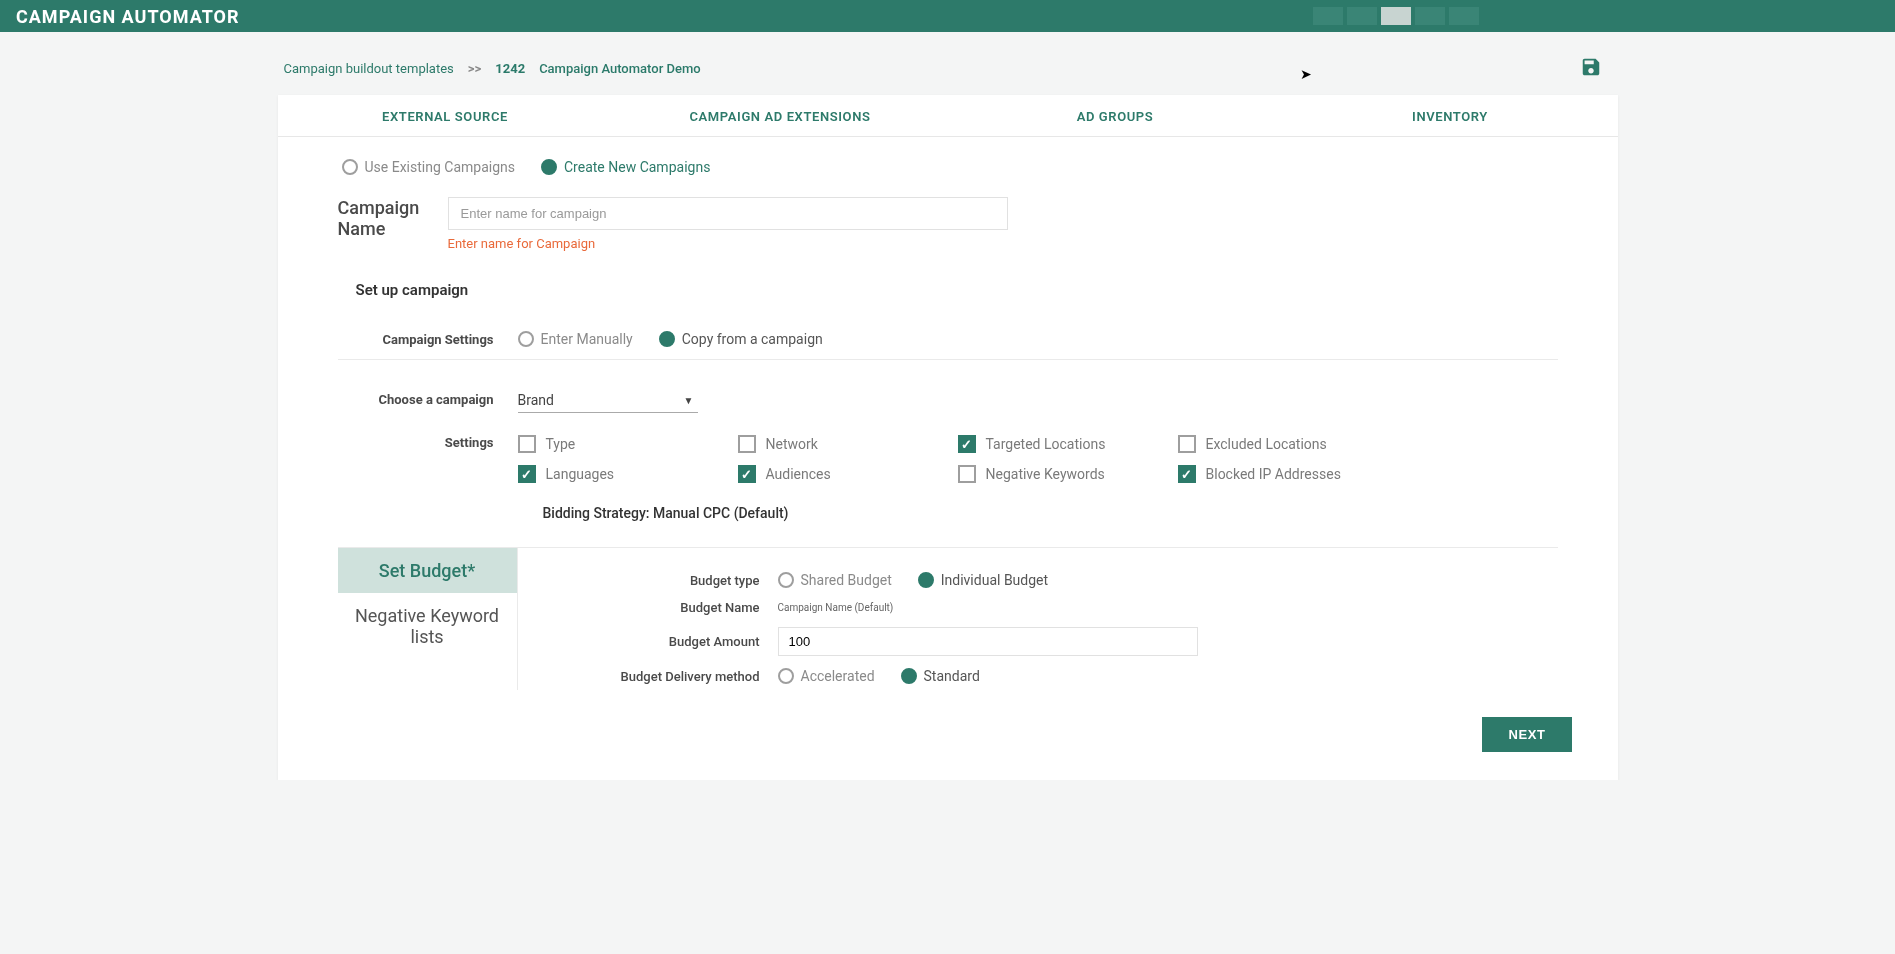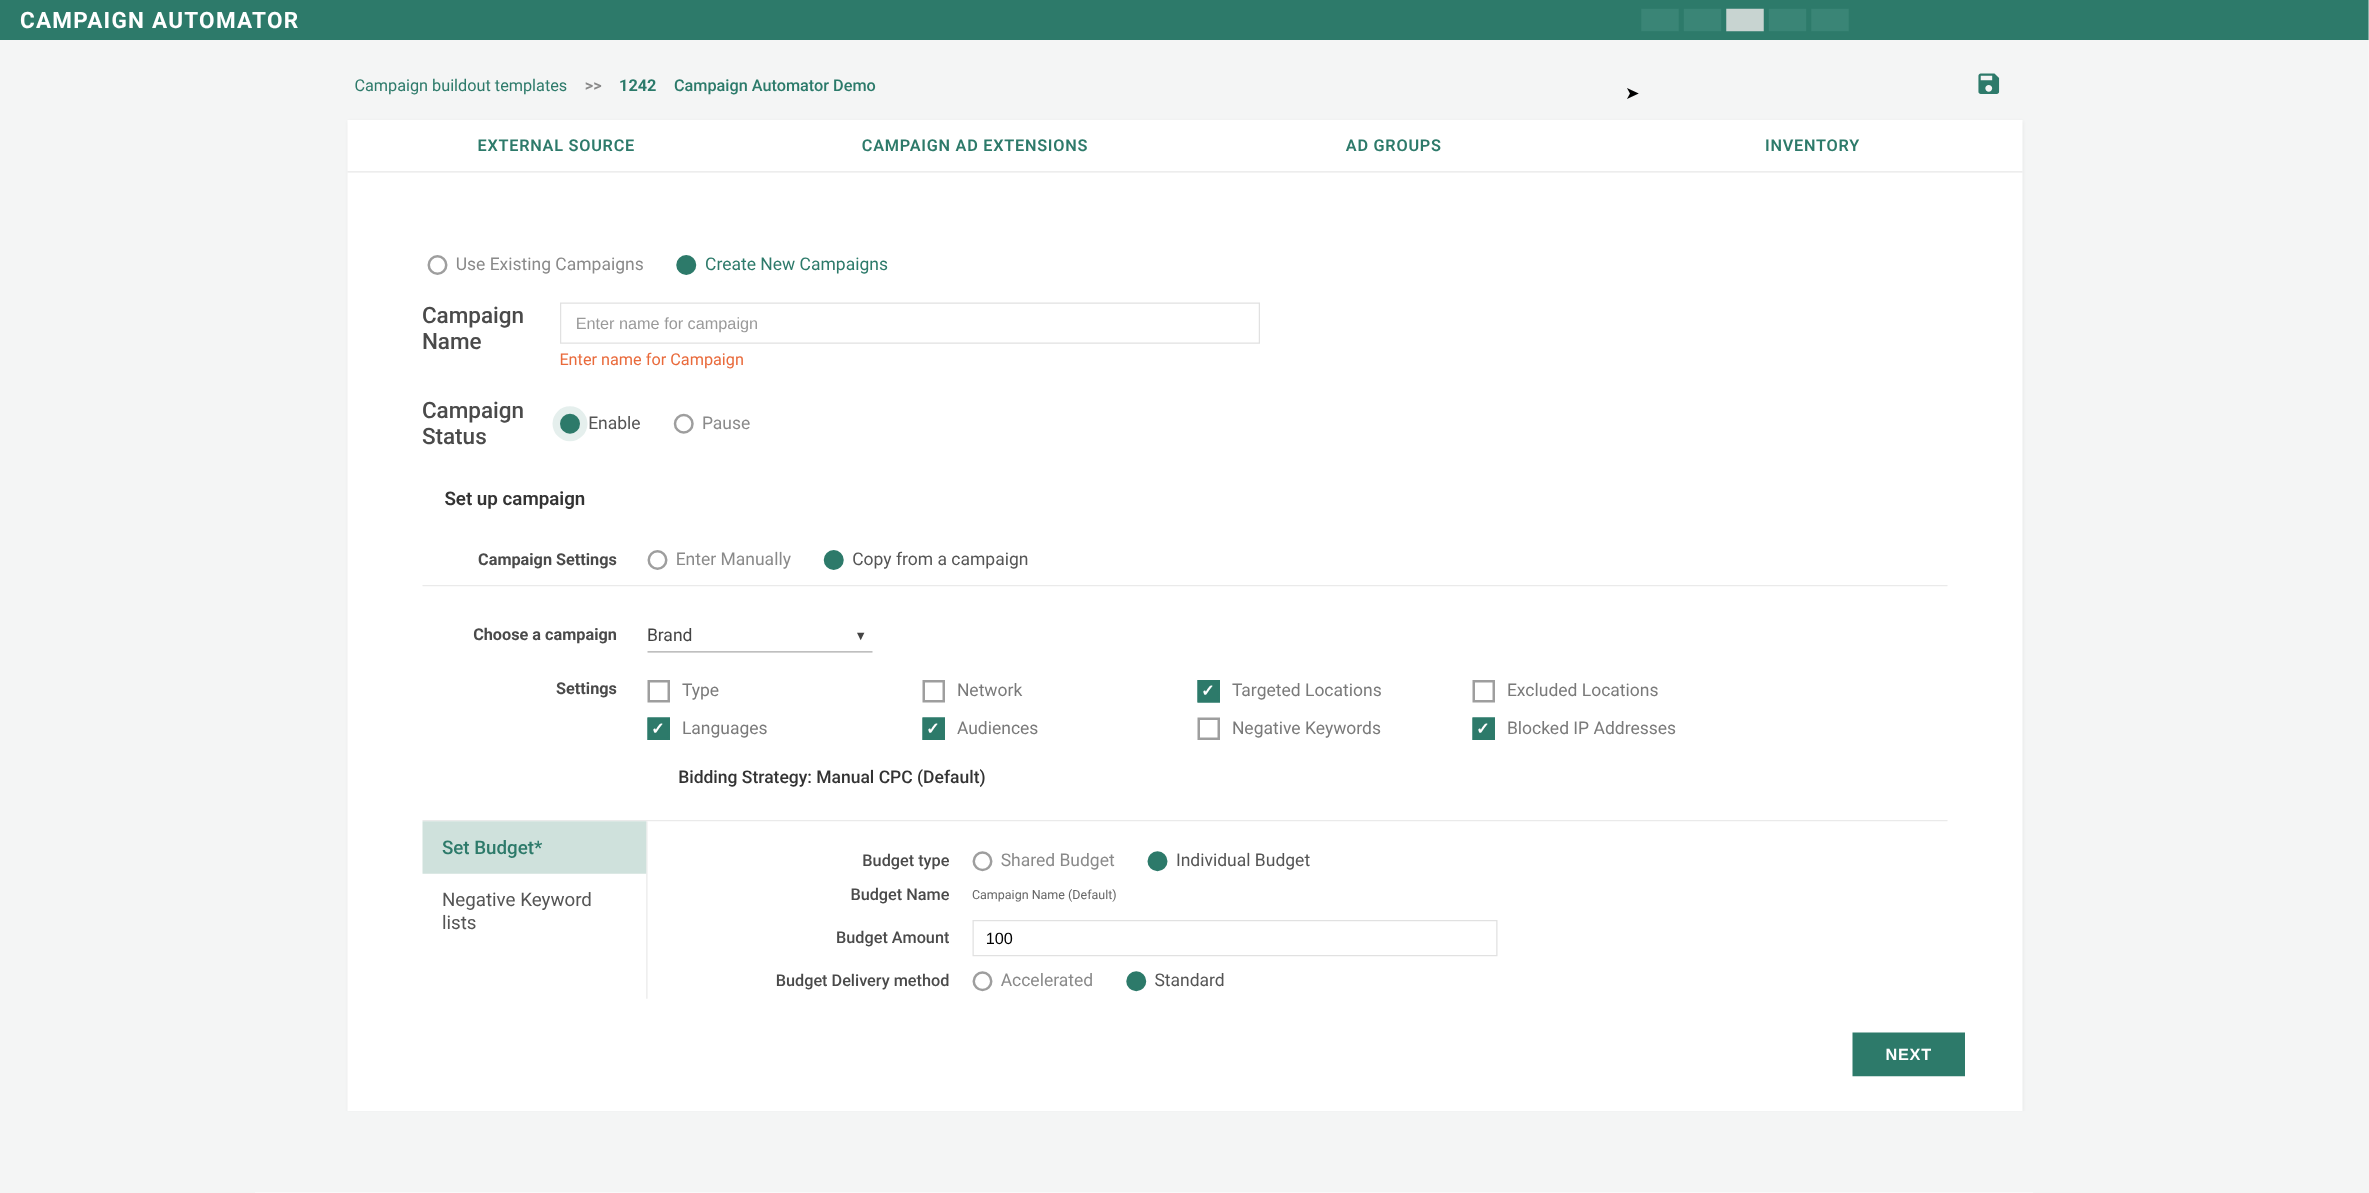--- a/index.html
+++ b/index.html
@@ -177,22 +177,22 @@
   display: flex;
   border-top: 1px solid #eaeaea;
 }
 .side-tabs {
   width: 180px;
   border-right: 1px solid #eaeaea;
   padding-top: 0;
 }
 .side-tab {
   padding: 12px 16px;
-  text-align: left;
-  font-size: 15px;
+  text-align: center;
+  font-size: 18px;
   color: #555;
   cursor: pointer;
 }
 .side-tab.active {
   background: #cfe1dc;
   color: #2d7a6a;
   font-weight: 500;
 }
 .lower-content {
   flex: 1;
@@ -273,54 +273,41 @@
 
     <div class="tabs">
       <div class="tab">EXTERNAL SOURCE</div>
       <div class="tab">CAMPAIGN AD EXTENSIONS</div>
       <div class="tab">AD GROUPS</div>
       <div class="tab">INVENTORY</div>
     </div>
 
     <div class="content">
 
-      <div class="row" style="margin-left:4px;margin-top:44px;">
+      <div class="row" style="margin-left:4px;">
         <div class="radio-group">
           <div class="radio-opt">
             <span class="radio-dot"></span>
             <span class="radio-label">Use Existing Campaigns</span>
           </div>
           <div class="radio-opt">
             <span class="radio-dot on"></span>
             <span class="radio-label on">Create New Campaigns</span>
           </div>
         </div>
       </div>
 
       <div class="row" style="align-items:flex-start;">
         <div class="row-label">Campaign Name</div>
         <div>
           <input class="text-input" type="text" placeholder="Enter name for campaign" style="">
           <div class="err-msg">Enter name for Campaign</div>
         </div>
       </div>
 
-      <div class="row" style="margin-bottom:4px;">
-        <div class="row-label">Campaign Status</div>
-        <div class="radio-group">
-          <div class="radio-opt">
-            <span class="radio-dot on halo"></span>
-            <span class="radio-label on" style="color:#555;">Enable</span>
-          </div>
-          <div class="radio-opt">
-            <span class="radio-dot"></span>
-            <span class="radio-label">Pause</span>
-          </div>
-        </div>
-      </div>
 
       <div class="section-head">Set up campaign</div>
 
       <div class="sub-row">
         <div class="sub-label">Campaign Settings</div>
         <div class="radio-group">
           <div class="radio-opt">
             <span class="radio-dot"></span>
             <span class="radio-label">Enter Manually</span>
           </div>

